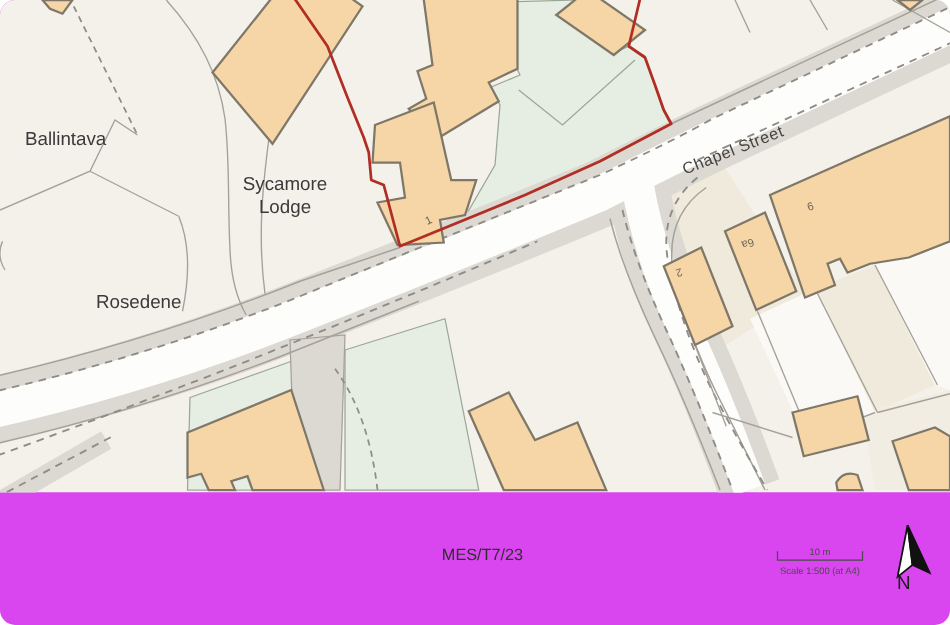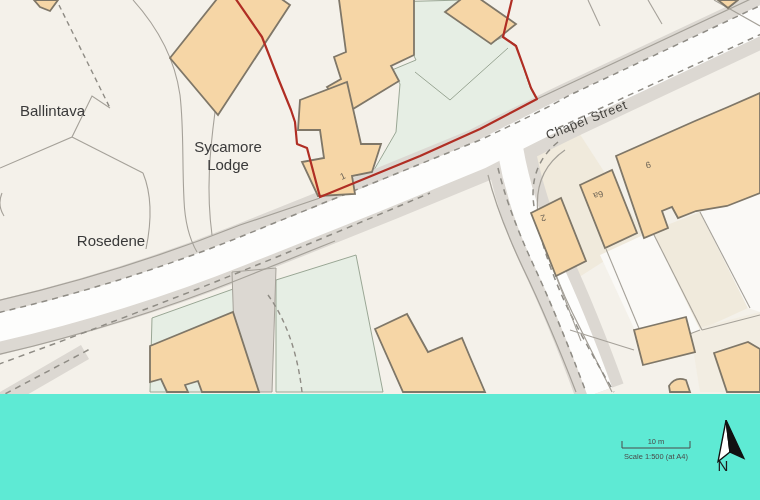--- a/index.html
+++ b/index.html
@@ -1,17 +1,17 @@
 <!DOCTYPE html>
 <html><head>
 <meta charset="utf-8">
 <style>
   html,body{margin:0;padding:0;background:#ffffff;}
-  #screen{position:relative;width:760px;height:500px;background:#5eead4;overflow:hidden;
-          font-family:"Liberation Sans", sans-serif;}
+  #screen{position:relative;width:760px;height:500px;background:#d946ef;overflow:hidden;
+          font-family:"Liberation Sans", sans-serif;border-radius:12px;}
   #map-svg{position:absolute;left:0;top:0;}
   .map-name-label{font-size:15px;fill:#3a3a3a;}
   .street-label{font-size:13px;fill:#45433f;letter-spacing:.5px;}
   .plot-num{font-size:9px;fill:#6e6557;}
   #attribution{position:absolute;left:28px;top:427px;font-size:7.5px;line-height:14px;color:#3b3b3b;}
   #plan-ref{position:absolute;left:306px;top:436px;width:160px;text-align:center;
             font-size:13px;color:#2e2e2e;}
   #scalebar-svg{position:absolute;left:608px;top:428px;}
   #north-svg{position:absolute;left:700px;top:414px;}
   .sb-text{font-size:7.5px;fill:#4a4a4a;}
@@ -121,20 +121,21 @@
       <text class="map-name-label" x="111" y="246" text-anchor="middle">Rosedene</text>
       <text class="street-label" x="588" y="124" text-anchor="middle" transform="rotate(-21.5 588 124)">Chapel Street</text>
       <text class="plot-num" x="344" y="179" text-anchor="middle" transform="rotate(-25 344 179)">1</text>
       <text class="plot-num" x="543" y="219" text-anchor="middle" transform="rotate(163 543 217)">2</text>
       <text class="plot-num" x="598" y="196" text-anchor="middle" transform="rotate(163 598 194)">6a</text>
       <text class="plot-num" x="648" y="166" text-anchor="middle" transform="rotate(163 648 164)">9</text>
     </g>
   </svg>
 
 
+  <div id="plan-ref">MES/T7/23</div>
 
   <svg id="scalebar-svg" width="100" height="38" viewBox="0 0 100 38">
     <path d="M14,13 L14,20 L82,20 L82,13" fill="none" stroke="#4a4a4a" stroke-width="1"></path>
     <text class="sb-text" x="48" y="16" text-anchor="middle">10 m</text>
     <text class="sb-text" x="48" y="31" text-anchor="middle">Scale 1:500 (at A4)</text>
   </svg>
 
   <svg id="north-svg" width="56" height="76" viewBox="0 0 56 76">
     <g transform="rotate(-7 29 30)">
       <polygon points="29,6 16,46 29,38" fill="#ffffff" stroke="#111111" stroke-width="1.4"></polygon>

